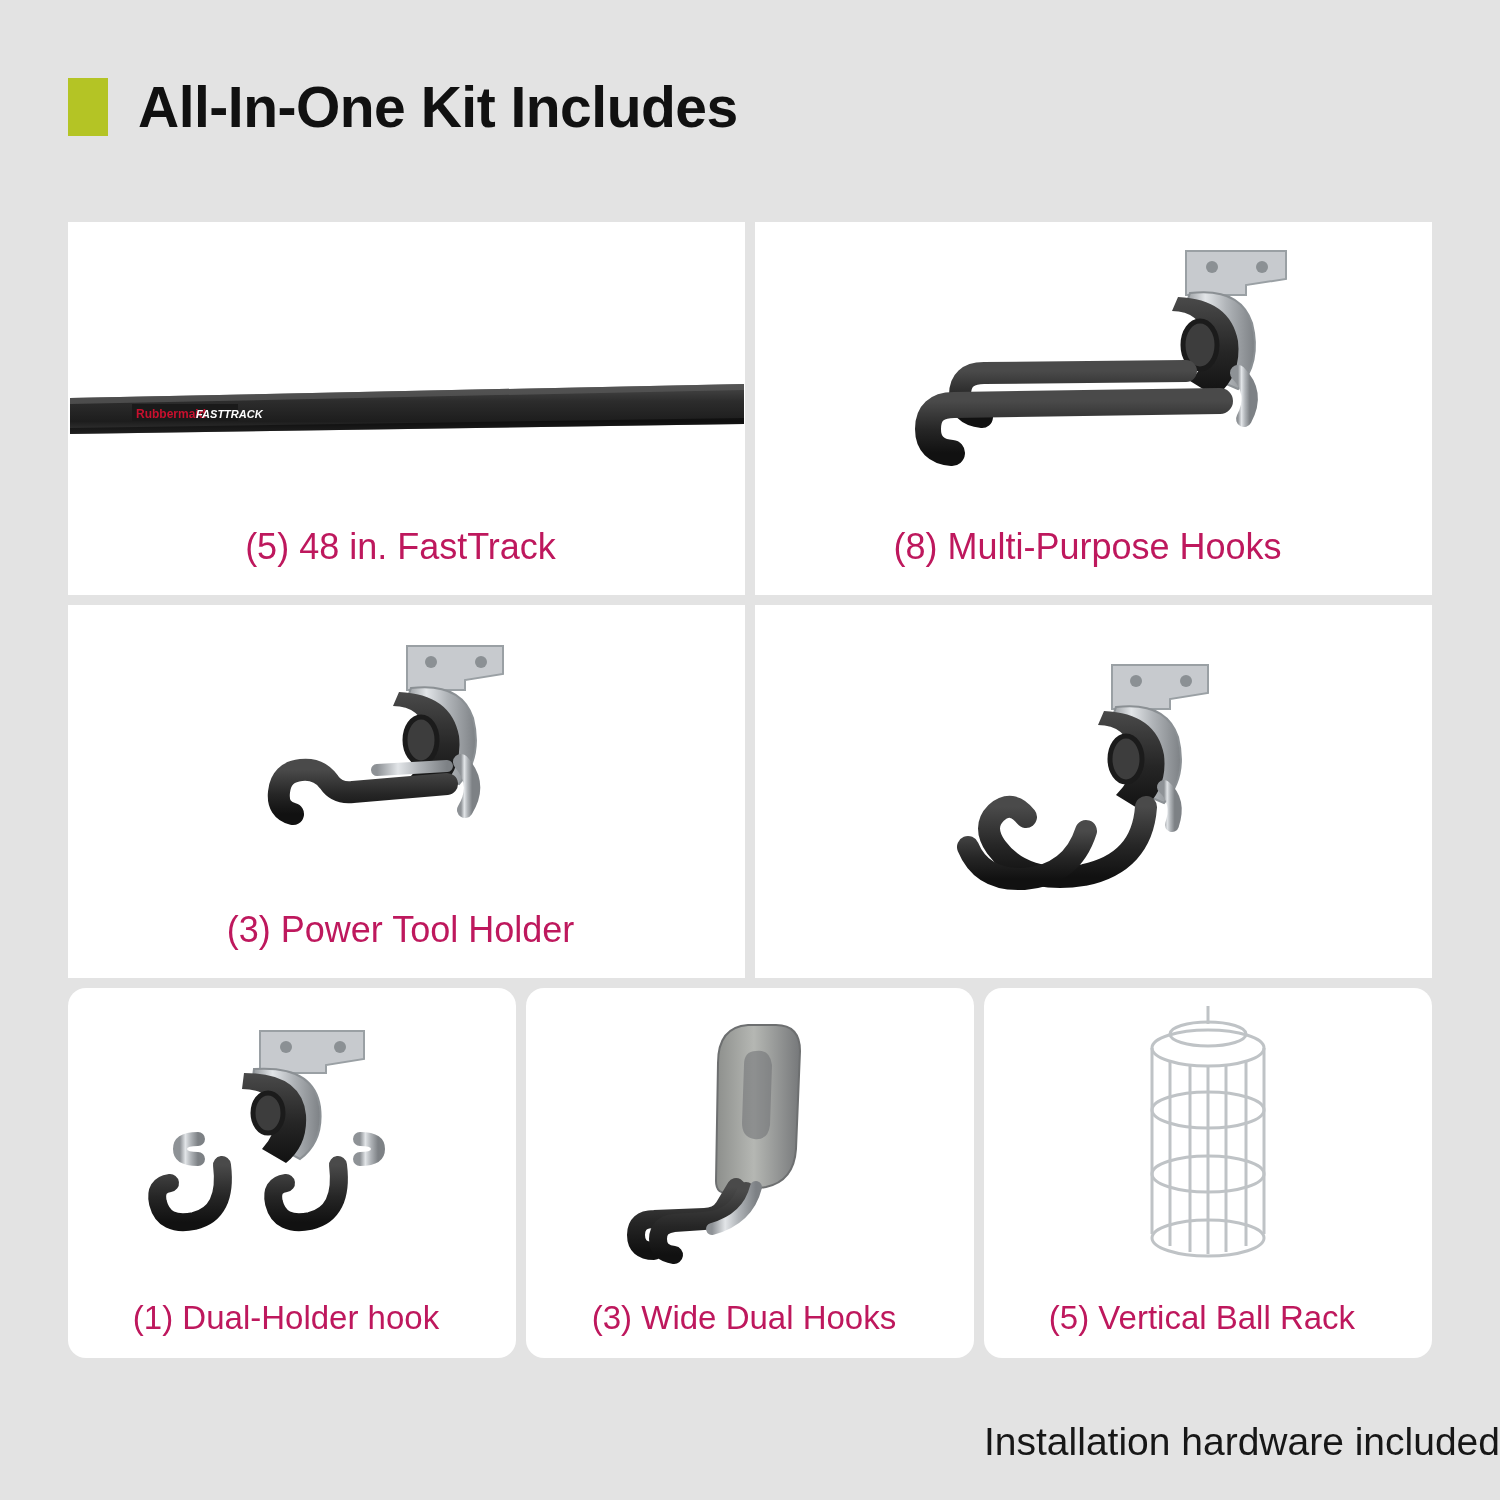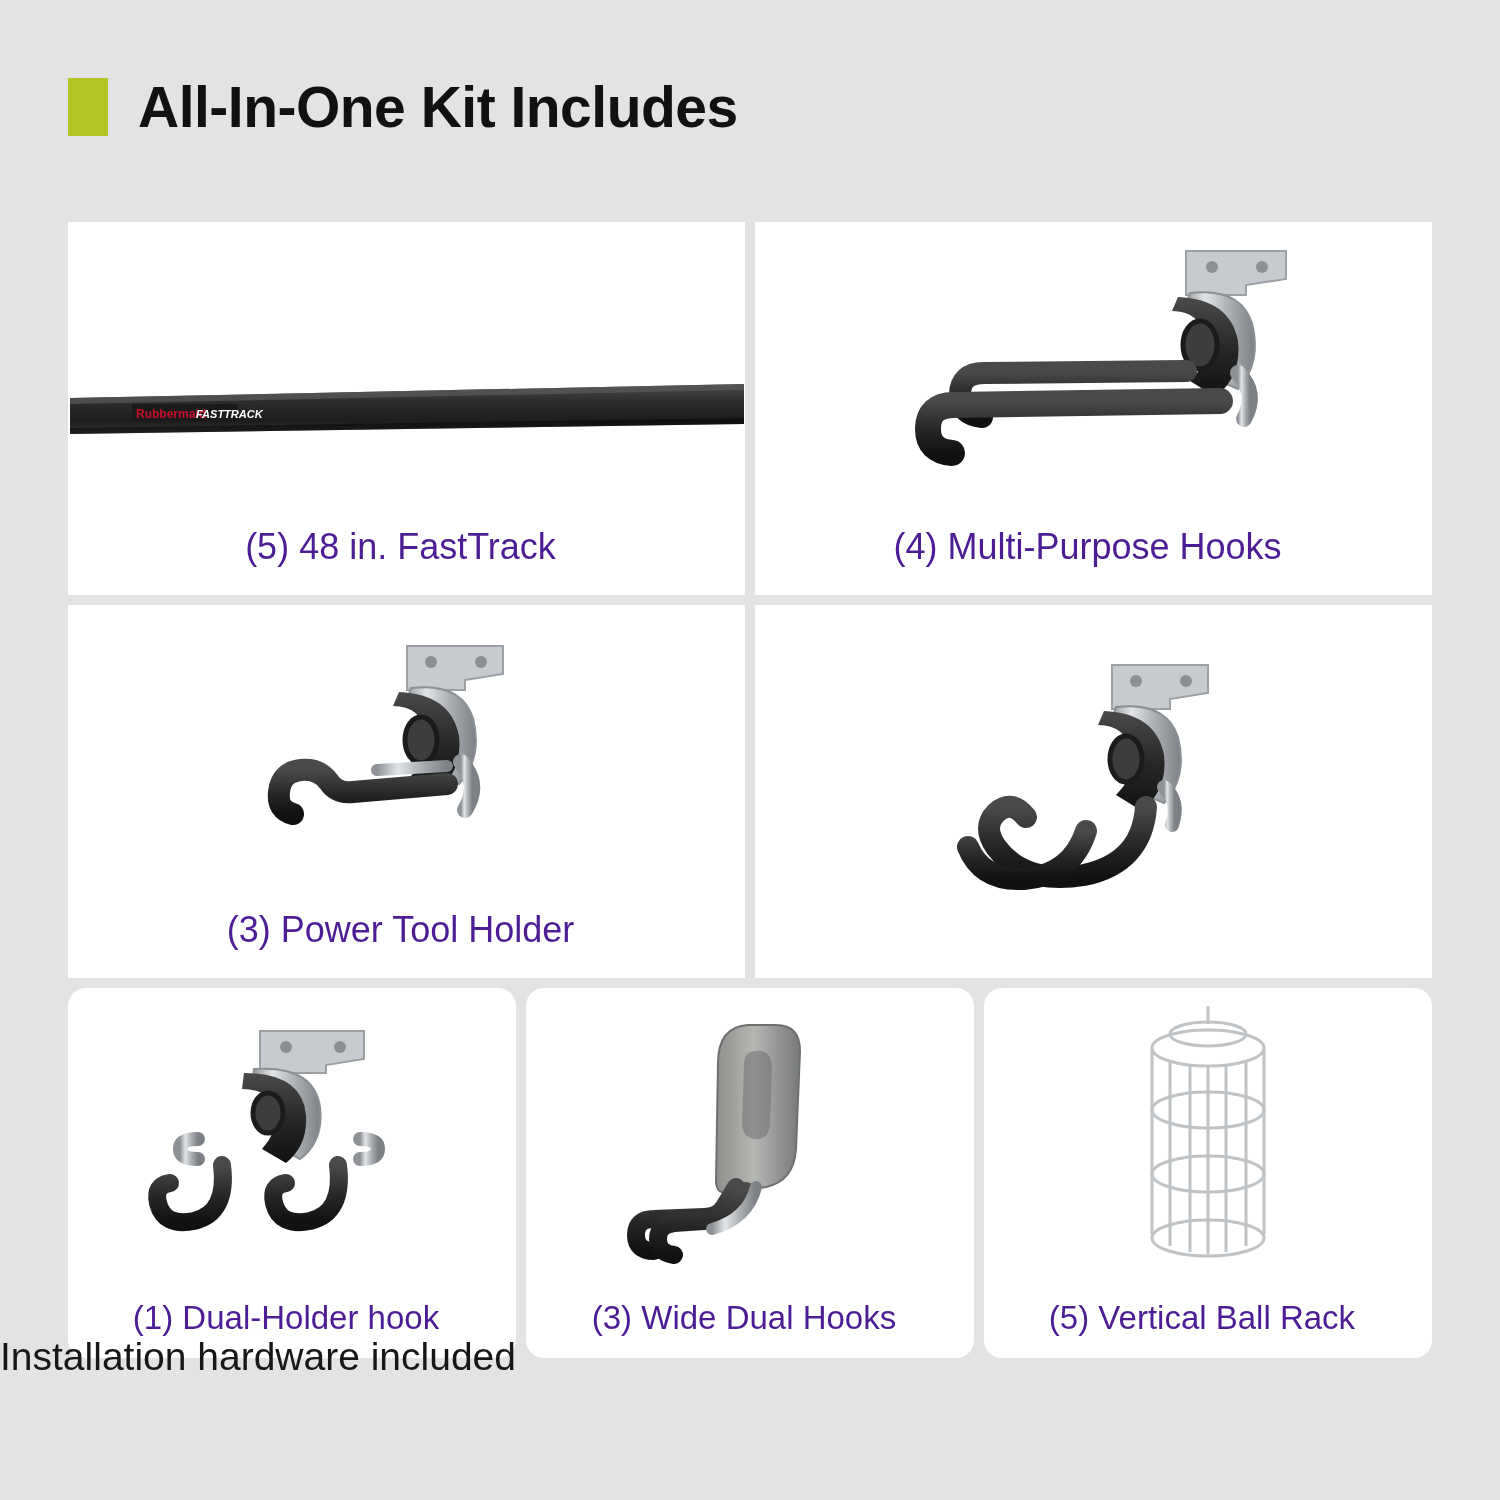--- a/index.html
+++ b/index.html
@@ -67,21 +67,21 @@
   }
   .row-1 .cell { height: 373px; }
   .row-2 .cell { height: 373px; }
   .row-3 .cell { height: 370px; border-radius: 18px; }
 
   .cell-wide { width: 677px; }
   .cell-third { width: 448px; }
 
   .cell-caption {
     font-size: 36px;
-    color: #4c1d95;
+    color: #be185d;
     text-align: center;
     line-height: 1.25;
     padding: 0 14px 26px 2px;
     box-sizing: border-box;
     width: 100%;
   }
   .row-3 .cell-caption {
     font-size: 33px;
     padding-bottom: 20px;
   }
@@ -91,23 +91,23 @@
     display: flex;
     align-items: center;
     justify-content: center;
     position: relative;
   }
 
   
   .footer {
     position: absolute;
     left: 0;
-    top: 1335px;
+    top: 1420px;
     width: 1500px;
-    text-align: left;
+    text-align: right;
     font-size: 39px;
     color: #171717;
   }
 </style>
 </head>
 <body>
 
 <div class="page">
 
   <div class="header">
@@ -167,21 +167,21 @@
             <path d="M356 60 q50 -6 62 30 q10 40 -14 66 l-28 -12 q18 -28 8 -50 q-8 -20 -34 -16 z" fill="url(#metalV)" stroke="#8b9094" stroke-width="2"></path>
             <path d="M344 64 q52 2 60 44 q4 34 -22 56 l-26 -16 q20 -20 16 -42 q-6 -28 -34 -28 z" fill="url(#rubberG)"></path>
             <ellipse cx="366" cy="112" rx="17" ry="24" fill="#3d3d3d" stroke="#1b1b1b" stroke-width="5"></ellipse>
 
             <path d="M352 138 L150 140 q-24 0 -24 22 q0 20 22 22" stroke="url(#rubberG)" stroke-width="22" fill="none" stroke-linecap="round"></path>
 
             <path d="M386 168 L120 172 q-26 0 -26 24 q0 22 24 24" stroke="url(#rubberG)" stroke-width="26" fill="none" stroke-linecap="round"></path>
             <path d="M404 140 q20 20 6 46" stroke="url(#metalV)" stroke-width="16" fill="none" stroke-linecap="round"></path>
           </svg>
         </div>
-        <div class="cell-caption">(4) Multi-Purpose Hooks</div>
+        <div class="cell-caption">(8) Multi-Purpose Hooks</div>
       </div>
     </div>
 
     <div class="row row-2">
 
       <div class="cell cell-wide">
         <div class="art">
           <svg width="520" height="280" viewBox="0 0 520 280">
             <path d="M260 30 L356 30 L356 58 L318 64 L318 74 L260 74 Z" fill="#c7cace" stroke="#9aa0a4" stroke-width="2"></path>
             <circle cx="284" cy="46" r="6" fill="#8b9094"></circle>

